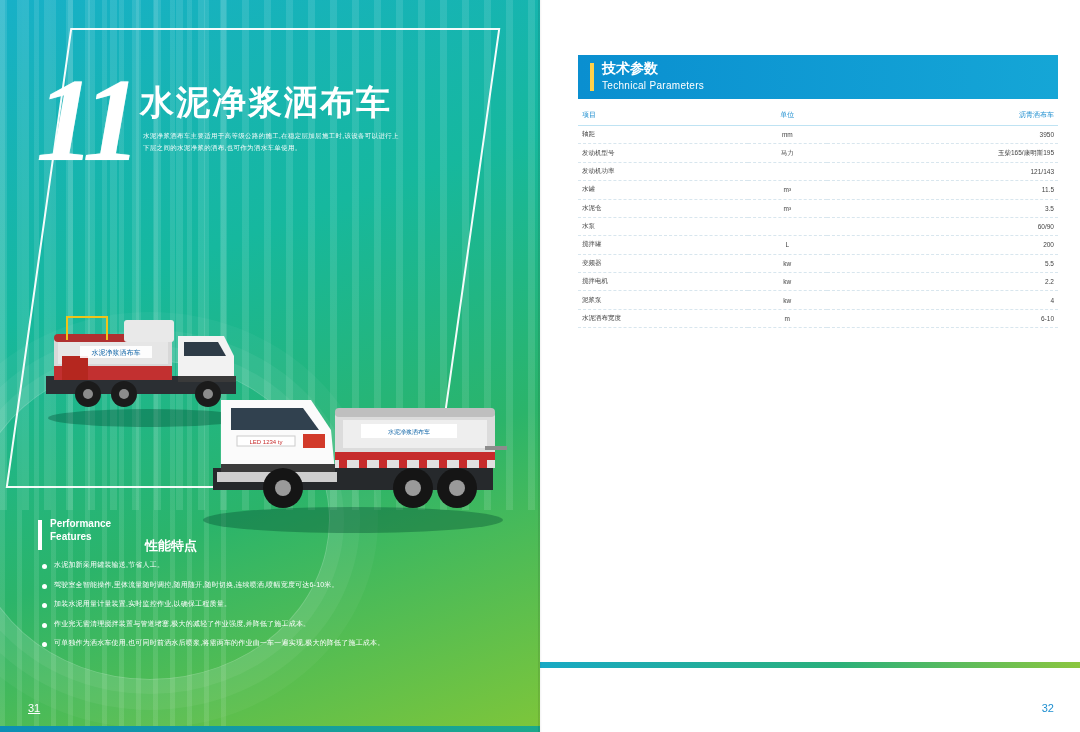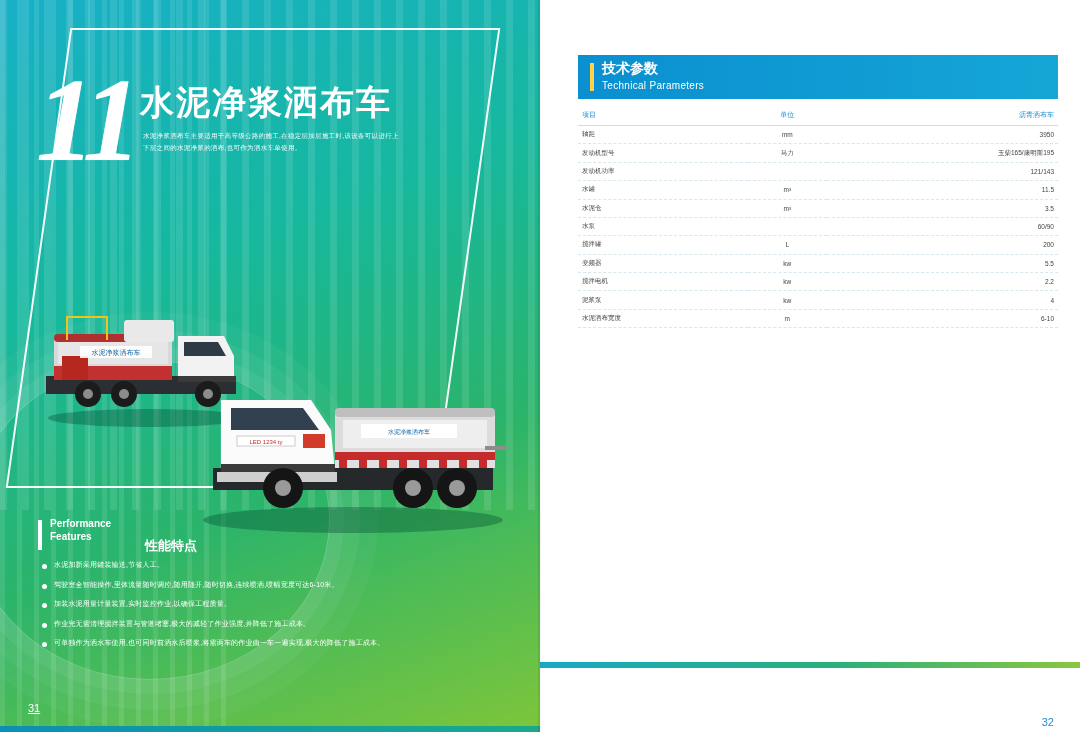--- a/index.html
+++ b/index.html
@@ -133,21 +133,21 @@
   }
   table.params th.c { text-align: center; }
   table.params th.r { text-align: right; }
   table.params td {
     font-size: 6.5px; color: #444; padding: 4.2px 4px;
     border-bottom: 1px dashed #d8e6ee;
   }
   table.params td.c { text-align: center; }
   table.params td.r { text-align: right; }
   .page-no-right {
-    position: absolute; right: 26px; bottom: 4px; font-size: 11px; color: #1f8fd0;
+    position: absolute; right: 26px; bottom: 18px; font-size: 11px; color: #1f8fd0;
   }
   .bottom-band-right {
     position: absolute; left: 540px; bottom: 0; width: 540px; height: 6px;
     background: linear-gradient(90deg, #17a9c5, #2ab07a 55%, #8cc63f);
   }
   .center-seam {
     position: absolute; left: 538px; top: 0; width: 4px; height: 732px;
     background: linear-gradient(90deg, rgba(0,0,0,0.10), rgba(0,0,0,0.0));
   }
 </style>

